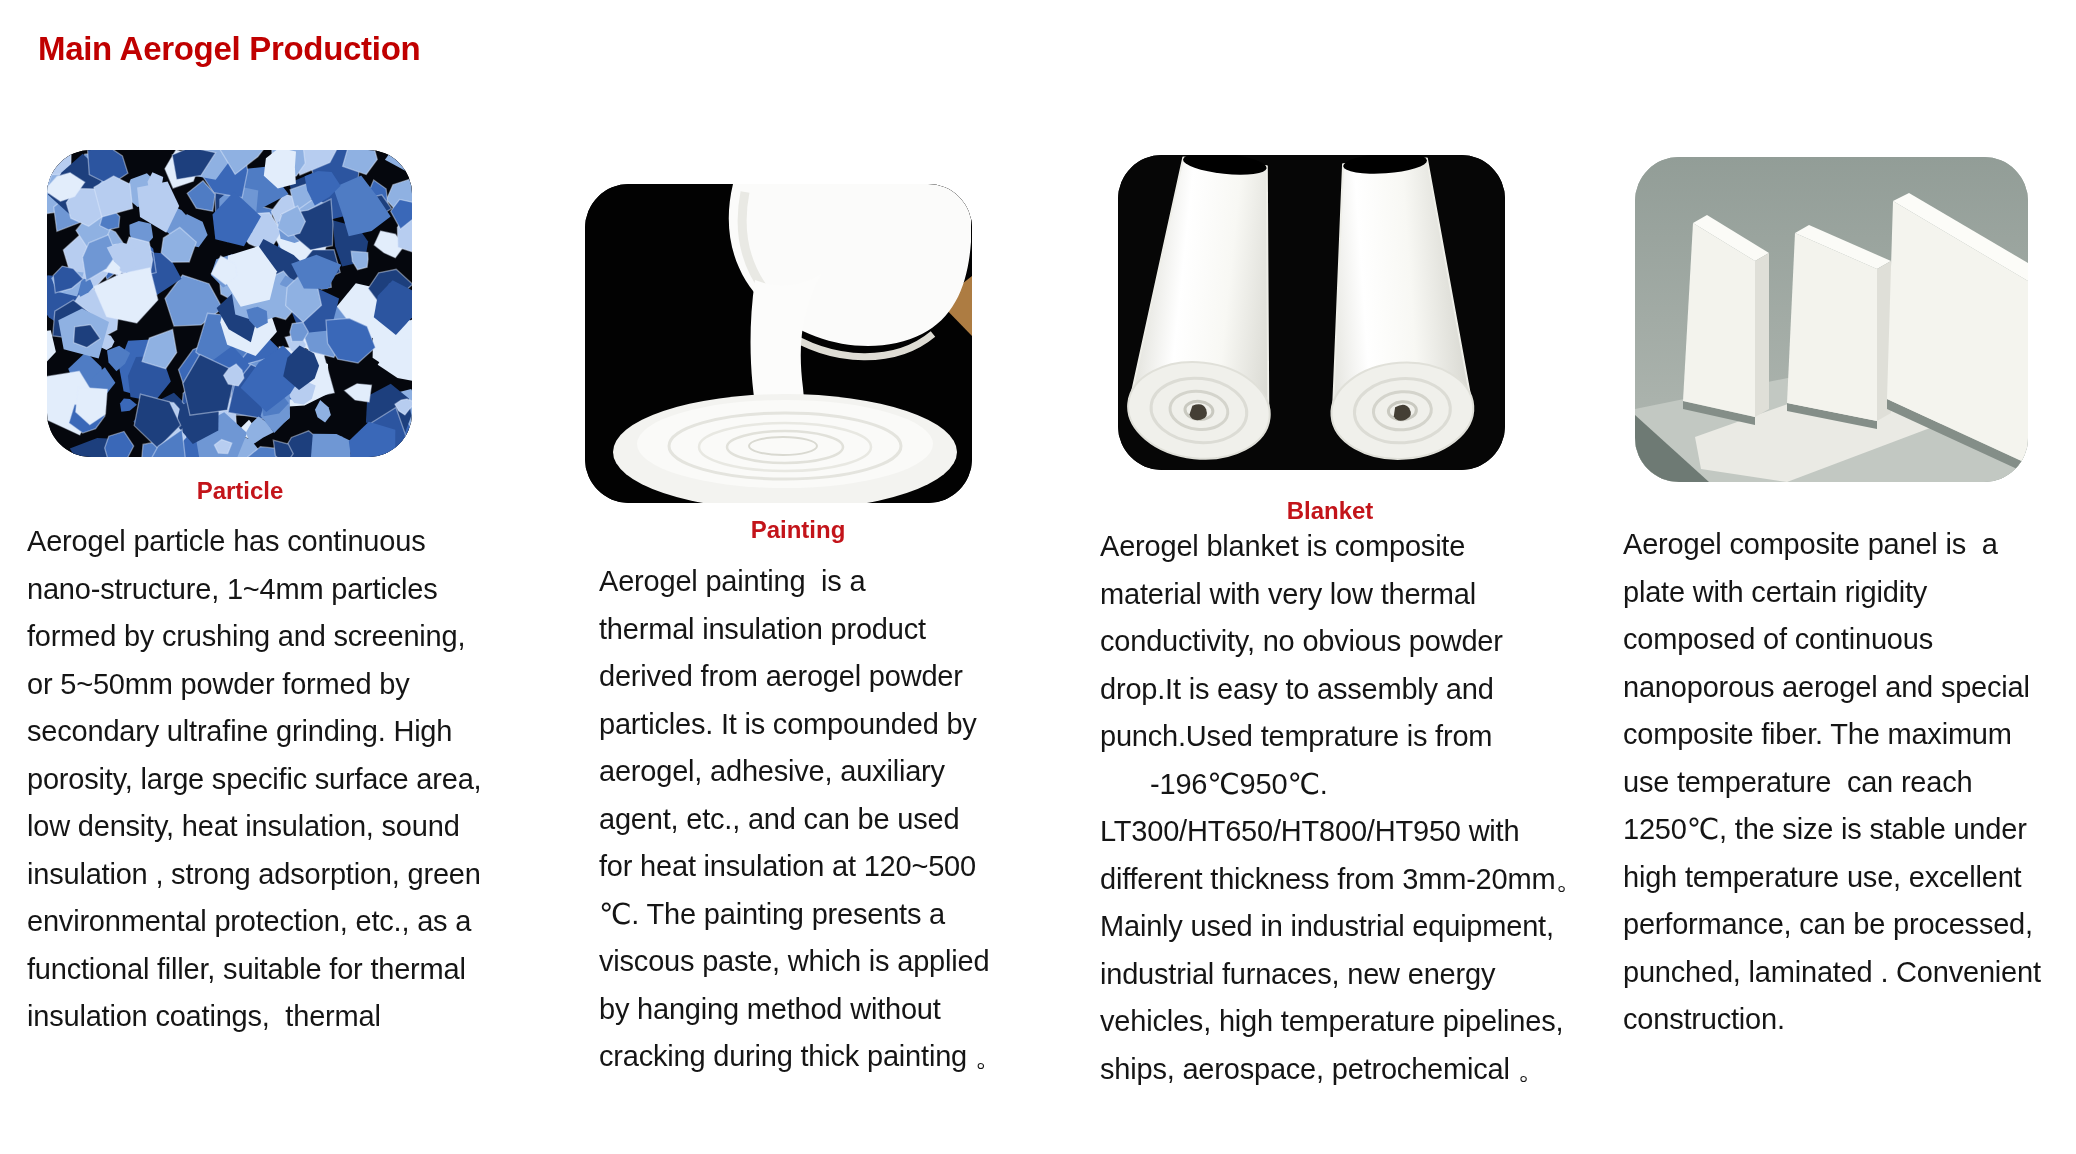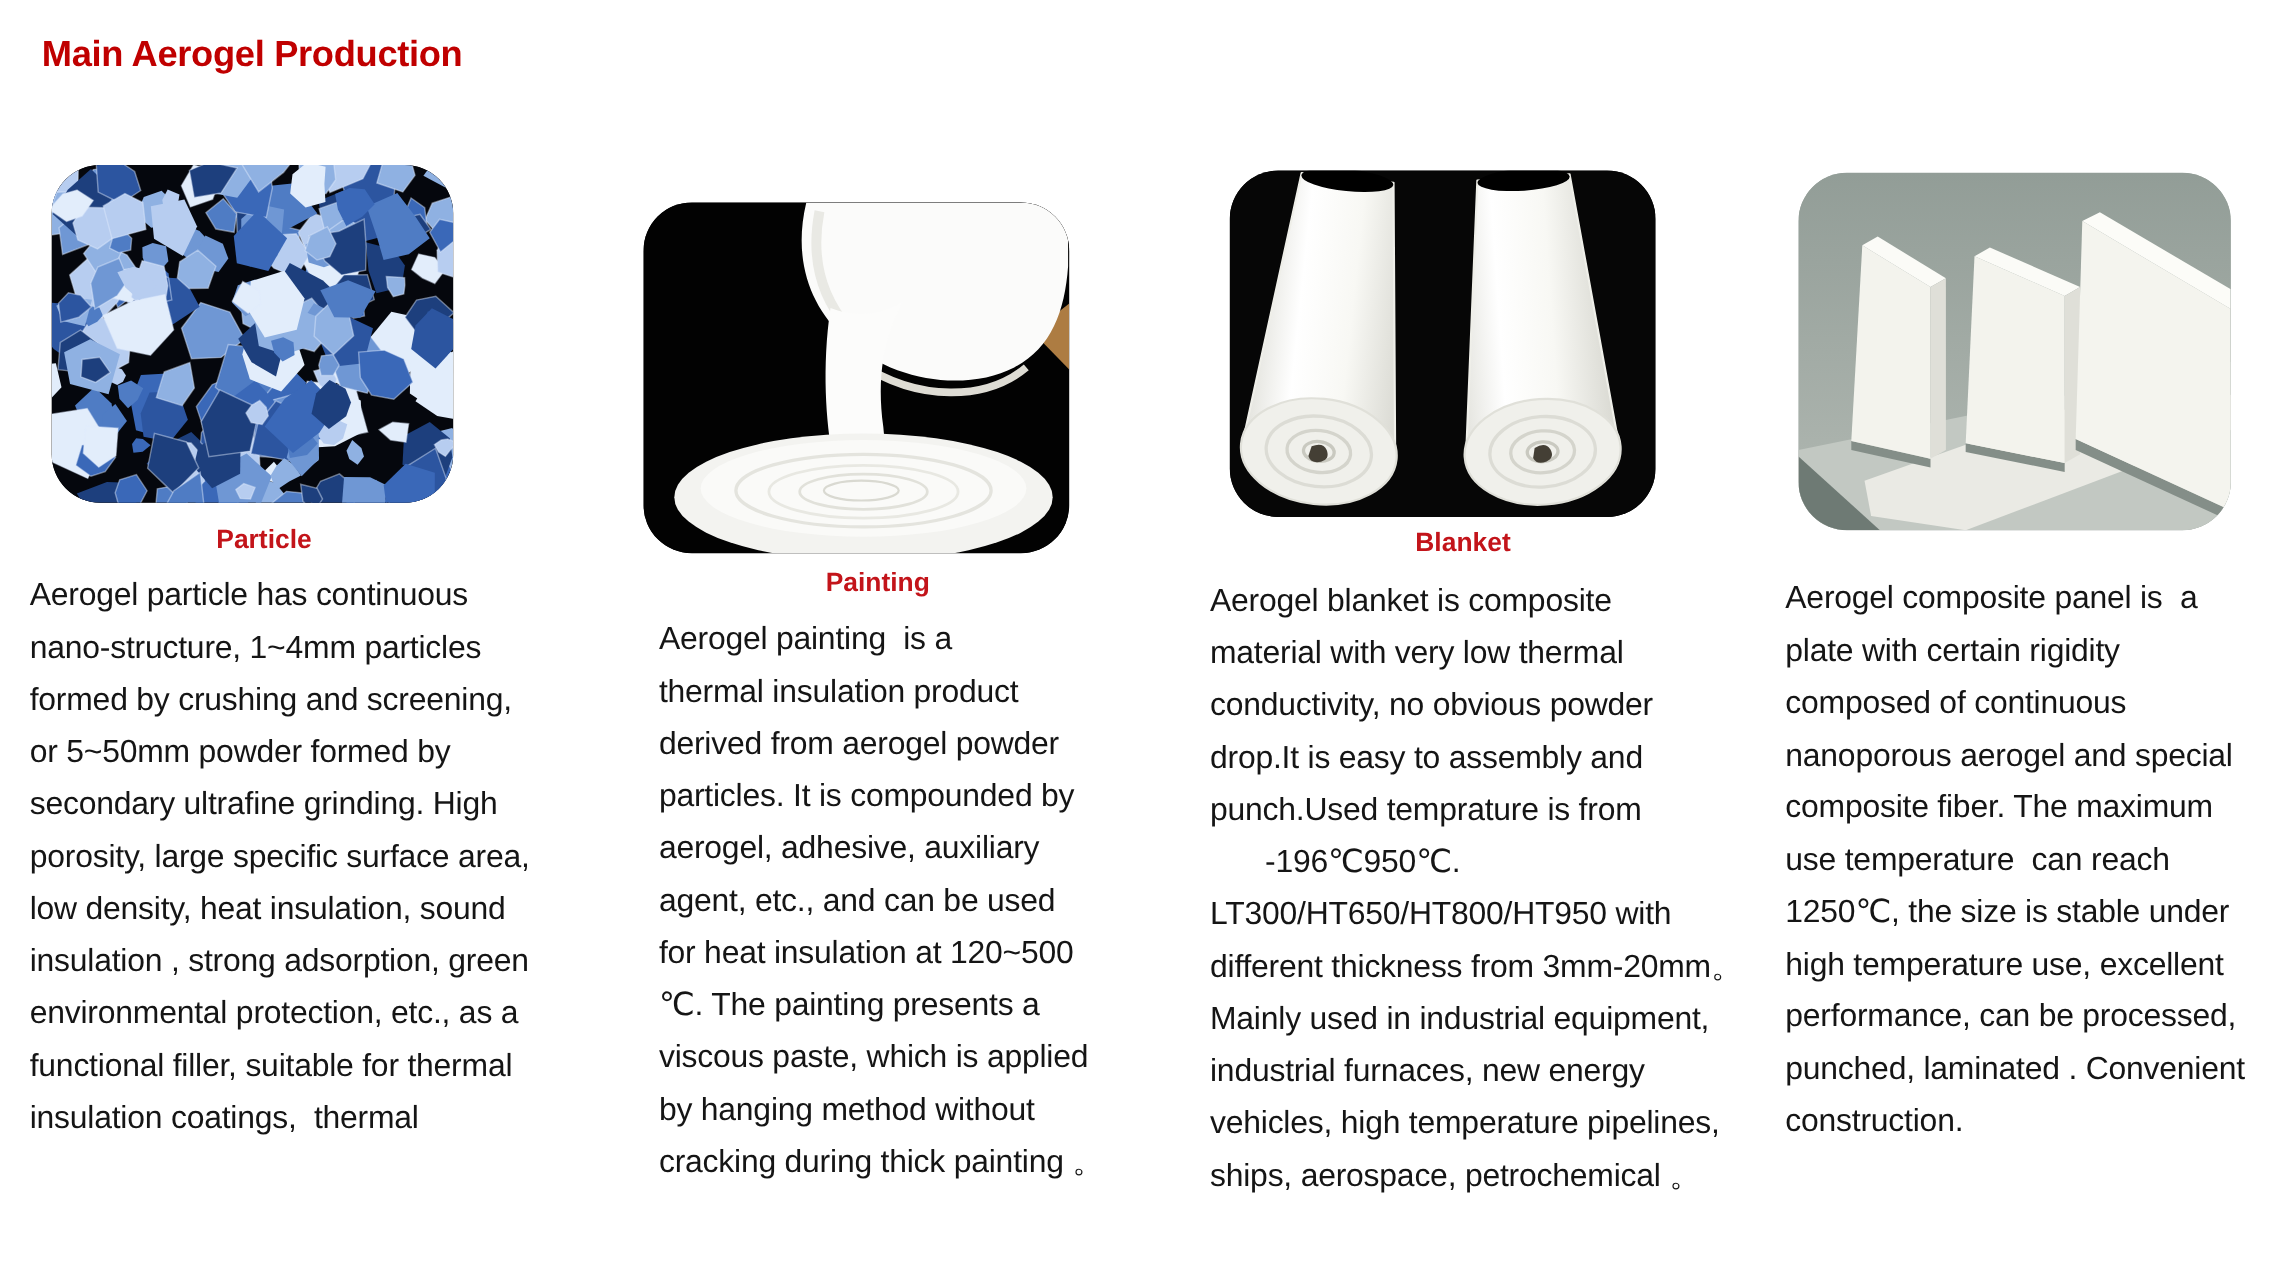--- a/index.html
+++ b/index.html
@@ -20,21 +20,21 @@
   .col1 .heading{left:0;width:432px;}
   .col1 .body{left:3px;top:518px;}
 
   .col2{left:560px;width:500px;margin-top:36px;}
   .col2 .img{left:25px;top:148px;width:387px;height:319px;}
   .col2 .heading{left:28px;width:420px;top:477px;}
   .col2 .body{left:39px;top:522px;}
 
   .col3{left:1080px;width:520px;}
   .col3 .img{left:38px;top:155px;width:387px;height:315px;}
-  .col3 .heading{left:40px;width:420px;top:477px;}
+  .col3 .heading{left:40px;width:420px;top:494px;}
   .col3 .body{left:20px;top:523px;}
   .col3 .tline:nth-child(6){padding-left:50px;}
 
   .col4{left:1608px;width:468px;}
   .col4 .img{left:27px;top:157px;width:393px;height:325px;background:#9aa49e;}
   .col4 .heading{left:14px;width:420px;top:477px;}
   .col4 .body{left:15px;top:521px;}
 </style>
 </head>
 <body>

